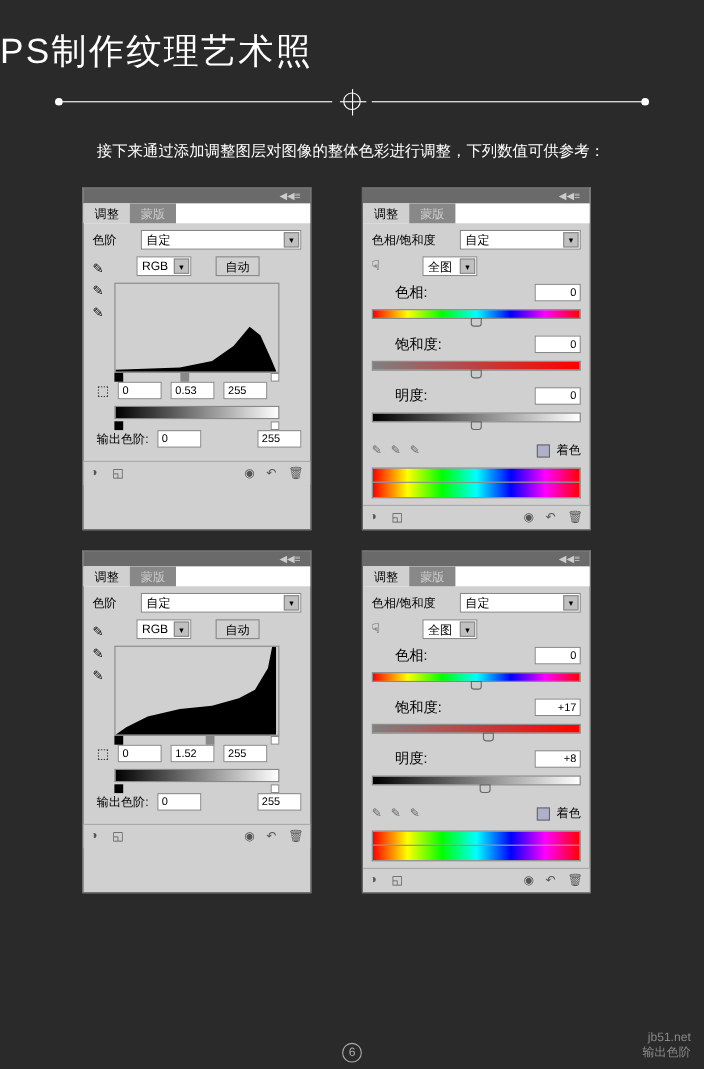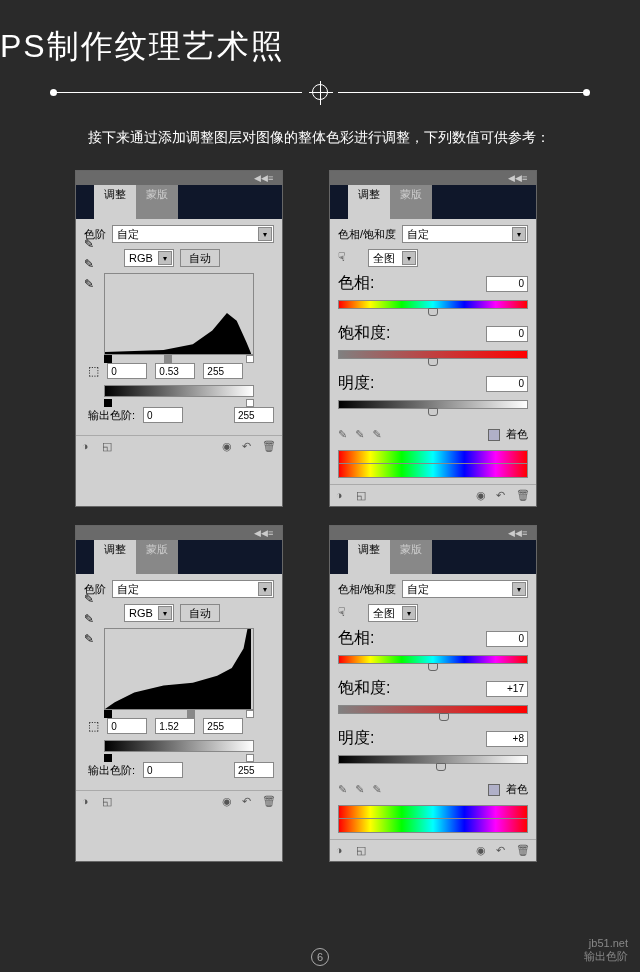--- a/index.html
+++ b/index.html
@@ -91,42 +91,41 @@
       gap: 4px;
     }
     .panel-header-icon {
       width: 10px; height: 10px;
       color: #ccc;
       font-size: 9px;
       cursor: pointer;
     }
     .panel-tabs {
       display: flex;
-      background: #0f172a;
-      height: 34px;
-      padding-left: 18px;
+      background: #ffffff;
+      height: 18px;
     }
     .panel-tab {
       padding: 2px 10px;
       background: #d0d0d0;
       color: #000;
       font-size: 11px;
       cursor: pointer;
     }
     .panel-tab.inactive {
       background: #888;
       color: #ccc;
     }
     .panel-body {
       padding: 6px 8px;
     }
     .row {
       display: flex;
       align-items: center;
-      gap: 6px;
+      gap: 22px;
       margin-bottom: 6px;
     }
     .label {
       font-size: 11px;
     }
     .dropdown {
       flex: 1;
       height: 18px;
       background: #fff;
       border: 1px solid #888;
@@ -241,21 +240,22 @@
       color: #555;
     }
     .footer-spacer { flex: 1; }
     .hsl-row {
       display: flex;
       align-items: center;
       margin-bottom: 6px;
     }
     .hsl-label {
       width: 55px;
-      font-size: 16px;
+      font-size: 13px;
+      margin-left: 21px;
     }
     .hsl-input {
       width: 42px;
       height: 16px;
       background: #fff;
       border: 1px solid #888;
       font-size: 10px;
       padding: 0 3px;
       text-align: right;
       margin-left: auto;

